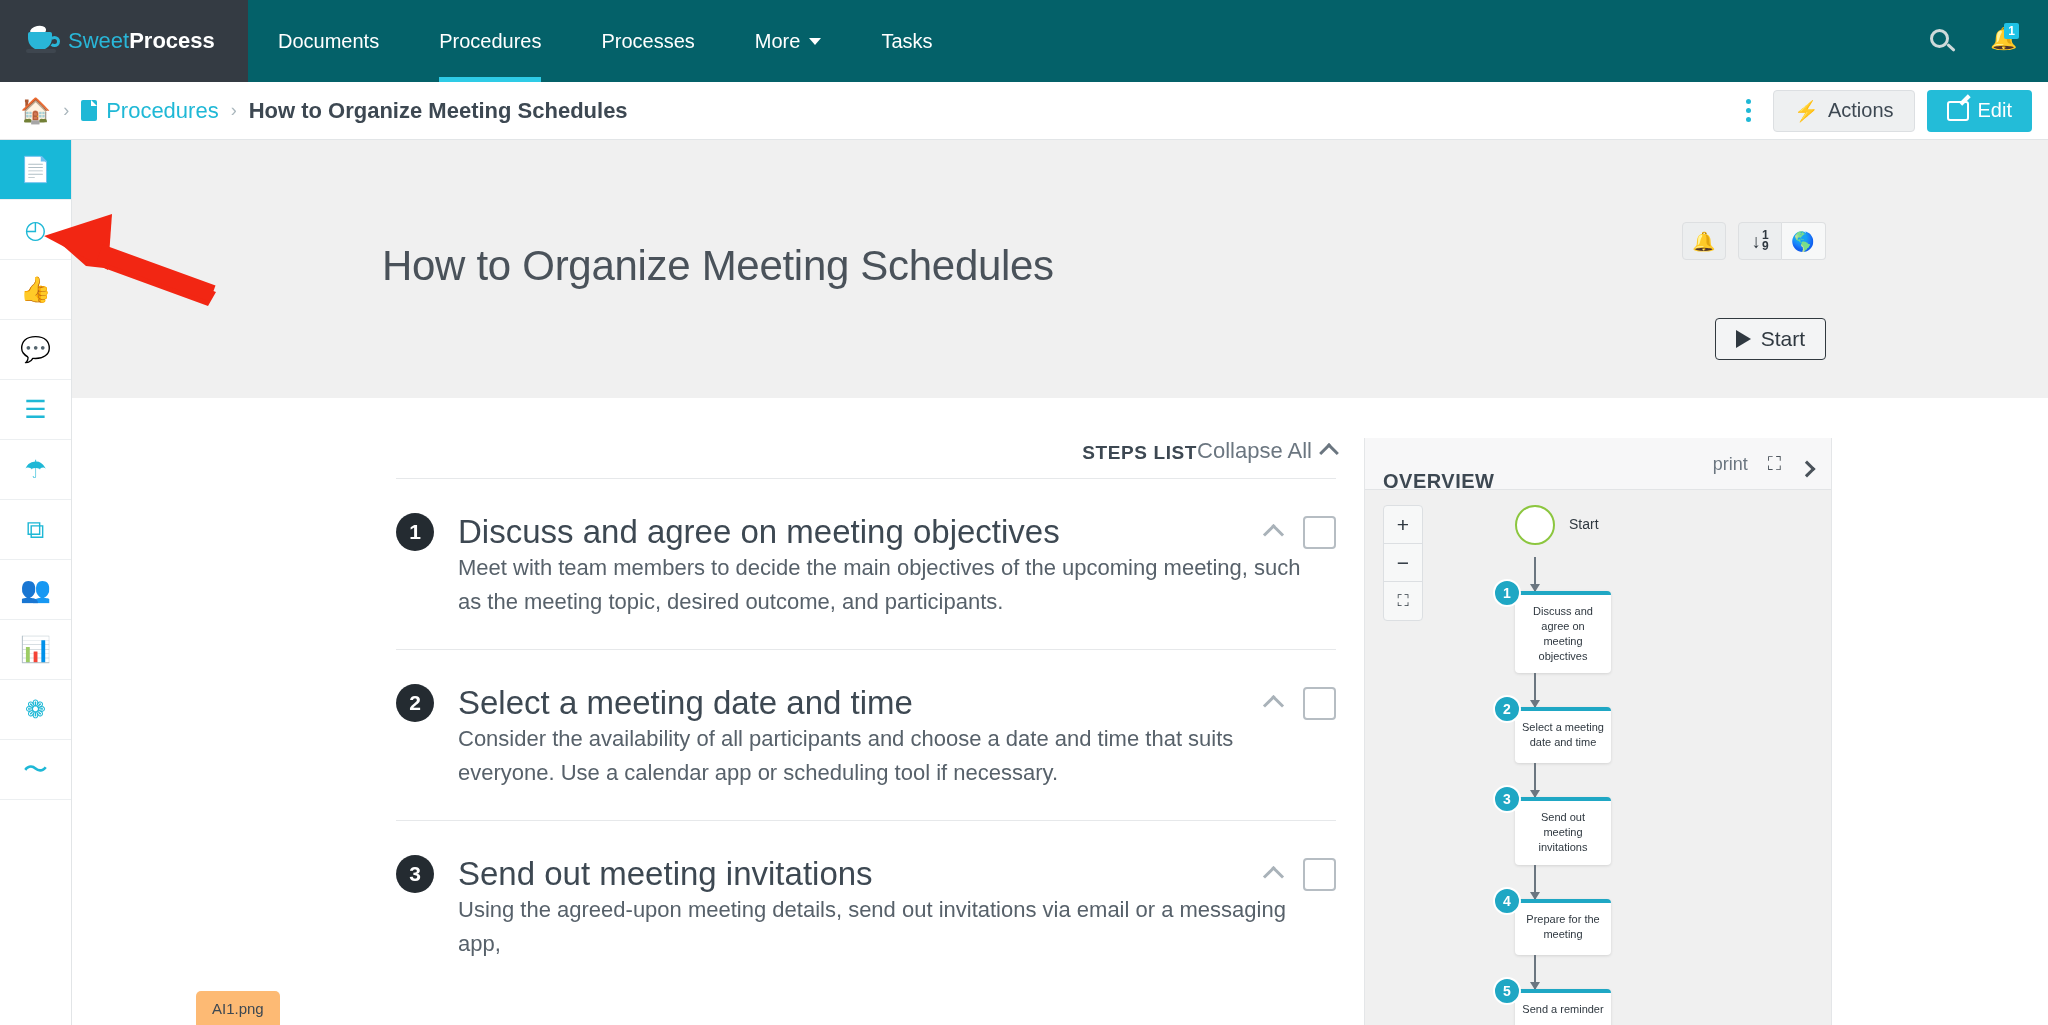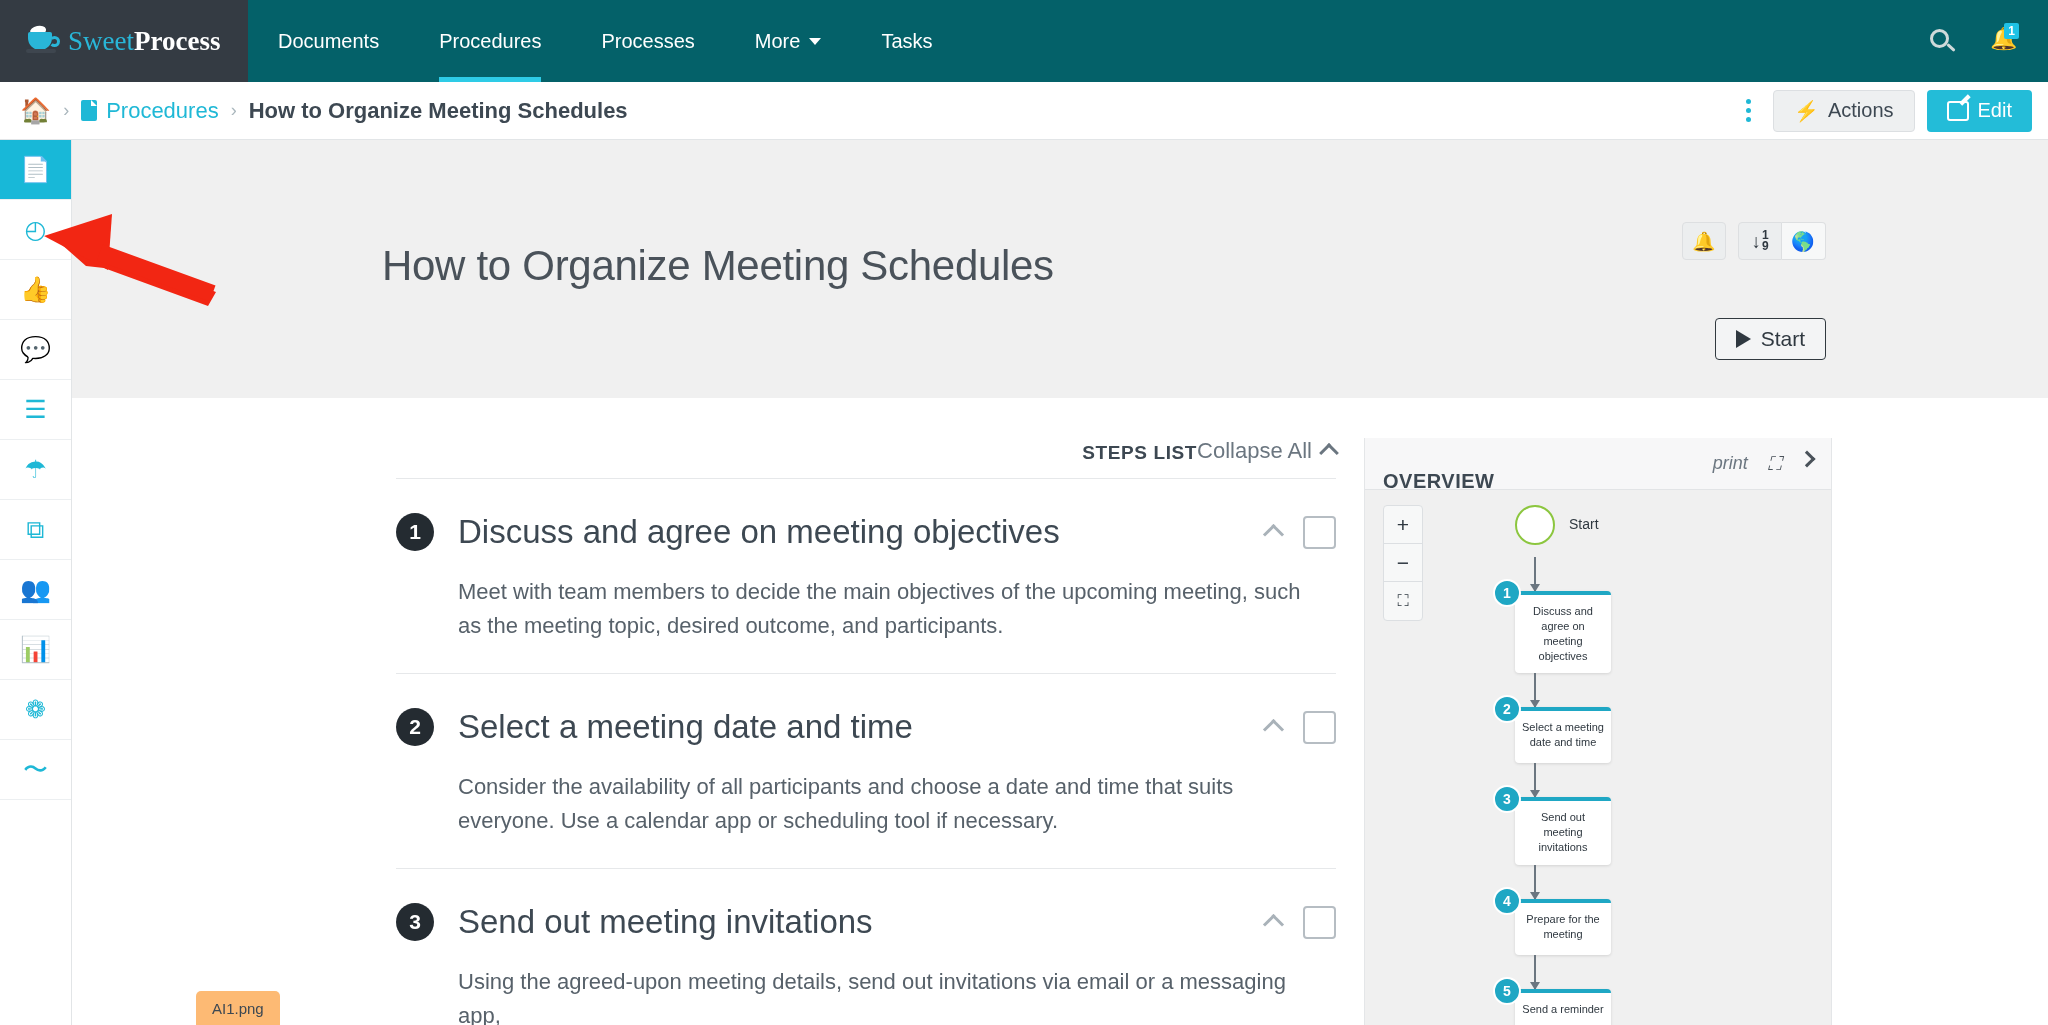--- a/index.html
+++ b/index.html
@@ -30,21 +30,21 @@
     border:3px solid #29b6d8; border-radius:50%; border-left-color:transparent;
   }
   .logo-cup .steam {
     position:absolute; left:4px; top:0px; width:16px; height:9px;
     background:#ffffff; border-radius:50% 50% 40% 40%; transform:rotate(-12deg);
   }
   .logo-cup .saucer {
     position:absolute; left:0px; top:23px; width:30px; height:4px;
     background:#3e464f; border-radius:3px;
   }
-  #brandtext { font-size:27px; letter-spacing:0px; white-space:nowrap;font-family:Liberation Serif, serif; }
+  #brandtext { font-size:22px; letter-spacing:0px; white-space:nowrap; }
   #brandtext .sweet { color:#29b6d8; font-weight:400; }
   #brandtext .process { color:#ffffff; font-weight:700; }
 
   #navtabs { display:flex; align-items:stretch; }
   .navtab {
     position:relative; display:flex; align-items:center; padding:8px 30px;
     color:#ffffff; font-size:20px; cursor:pointer; white-space:nowrap;
   }
   .navtab .uline {
     position:absolute; left:30px; right:30px; bottom:0; height:5px; background:transparent;
@@ -195,35 +195,35 @@
   .step-actions { margin-left:auto; display:flex; align-items:center; gap:22px; }
   .chev-sm {
     width:15px;height:15px;border-left:3px solid #a9b2b9;border-top:3px solid #a9b2b9;
     transform:rotate(45deg); margin-bottom:-5px; cursor:pointer;
   }
   .checkbox {
     width:33px;height:33px;border:2px solid #b6bdc3;border-radius:4px;background:#ffffff;
     cursor:pointer;
   }
   .step-body {
-    margin-left:62px; margin-top:24px; font-size:22px; line-height:1.55;
+    margin-left:62px; font-size:22px; line-height:1.55;
     color:#57616a; max-width:860px;
   }
 
   
   #overview {
     position:absolute; left:1292px; top:298px; width:468px; bottom:-40px;
     background:#f0f0f0; border:1px solid #e4e6e8; border-top:none;
   }
   #ov-head {
     height:52px; display:flex; align-items:center; padding:0 18px;
     border-bottom:1px solid #e2e4e6; background:#f7f7f8;
   }
   #ov-title { font-size:20px; font-weight:700; letter-spacing:0.5px; color:#3d4852;margin-top:35px; }
-  #ov-actions { margin-left:auto; display:flex; align-items:flex-start; gap:20px;font-style:italic; }
+  #ov-actions { margin-left:auto; display:flex; align-items:flex-end; gap:20px; }
   #ov-print { font-size:18px; color:#6b7680; cursor:pointer; }
   .expand-ico { font-size:19px; color:#4a525a; cursor:pointer; }
   .chev-right {
     width:12px;height:12px;border-right:3px solid #4a525a;border-top:3px solid #4a525a;
     transform:rotate(45deg); cursor:pointer;
   }
   #ov-canvas { position:absolute; left:0; right:0; top:53px; bottom:0; overflow:hidden; }
   #zoomctl {
     position:absolute; left:18px; top:14px; width:40px;
     background:#f7f8f8; border:1px solid #dcdfe2; border-radius:4px;

